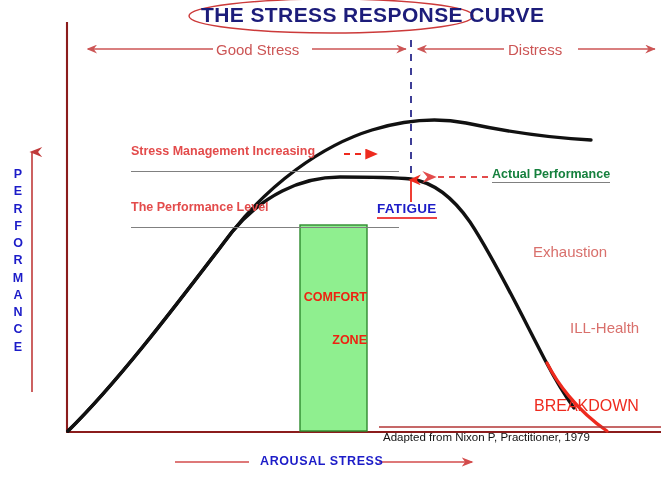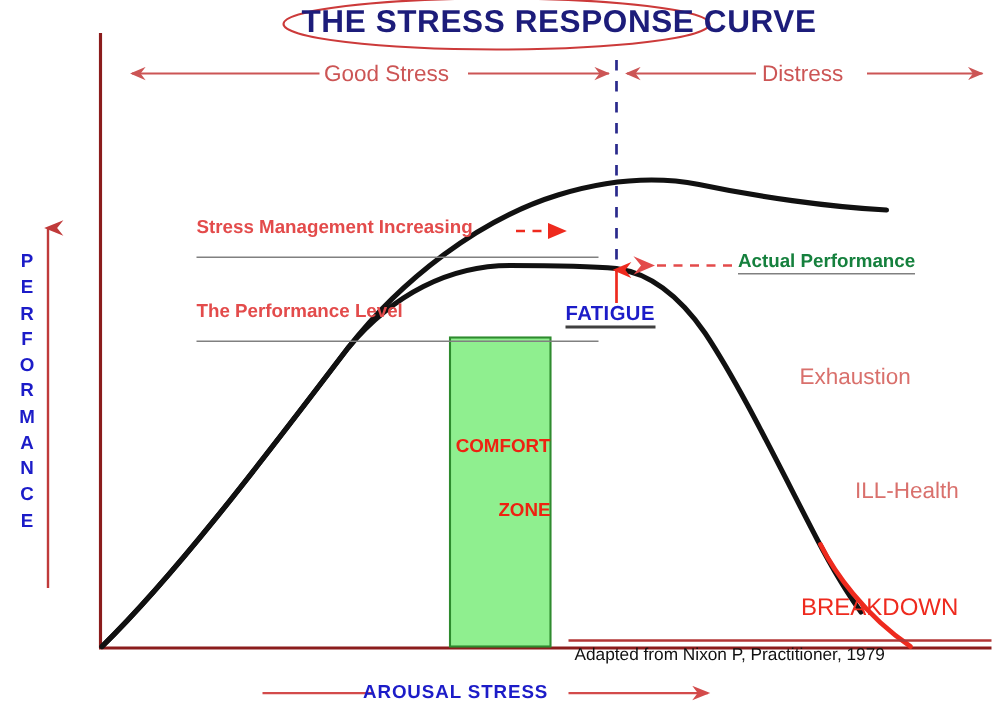--- a/index.html
+++ b/index.html
@@ -82,21 +82,21 @@
   }
 
   
   #fatigue-label {
     left: 377px;
     top: 202px;
     font-size: 13.5px;
     font-weight: bold;
     color: #1c1cc8;
     letter-spacing: 0.3px;
-    border-bottom: 2px solid #404040;
+    border-bottom: 2px solid #ef4444;
     padding-bottom: 1px;
   }
 
   
   #comfort-zone-label {
     left: 300px;
     top: 261px;
     width: 67px;
     text-align: right;
     font-size: 12.5px;
@@ -130,21 +130,21 @@
   
   #attribution-label {
     left: 383px;
     top: 431px;
     font-size: 11.5px;
     color: #111111;
   }
 
   
   #x-axis-title {
-    left: 242px;
+    left: 260px;
     top: 455px;
     font-size: 12.5px;
     font-weight: bold;
     color: #1c1cc8;
     letter-spacing: 0.6px;
   }
   #y-axis-title {
     left: 11px;
     top: 166px;
     width: 14px;

